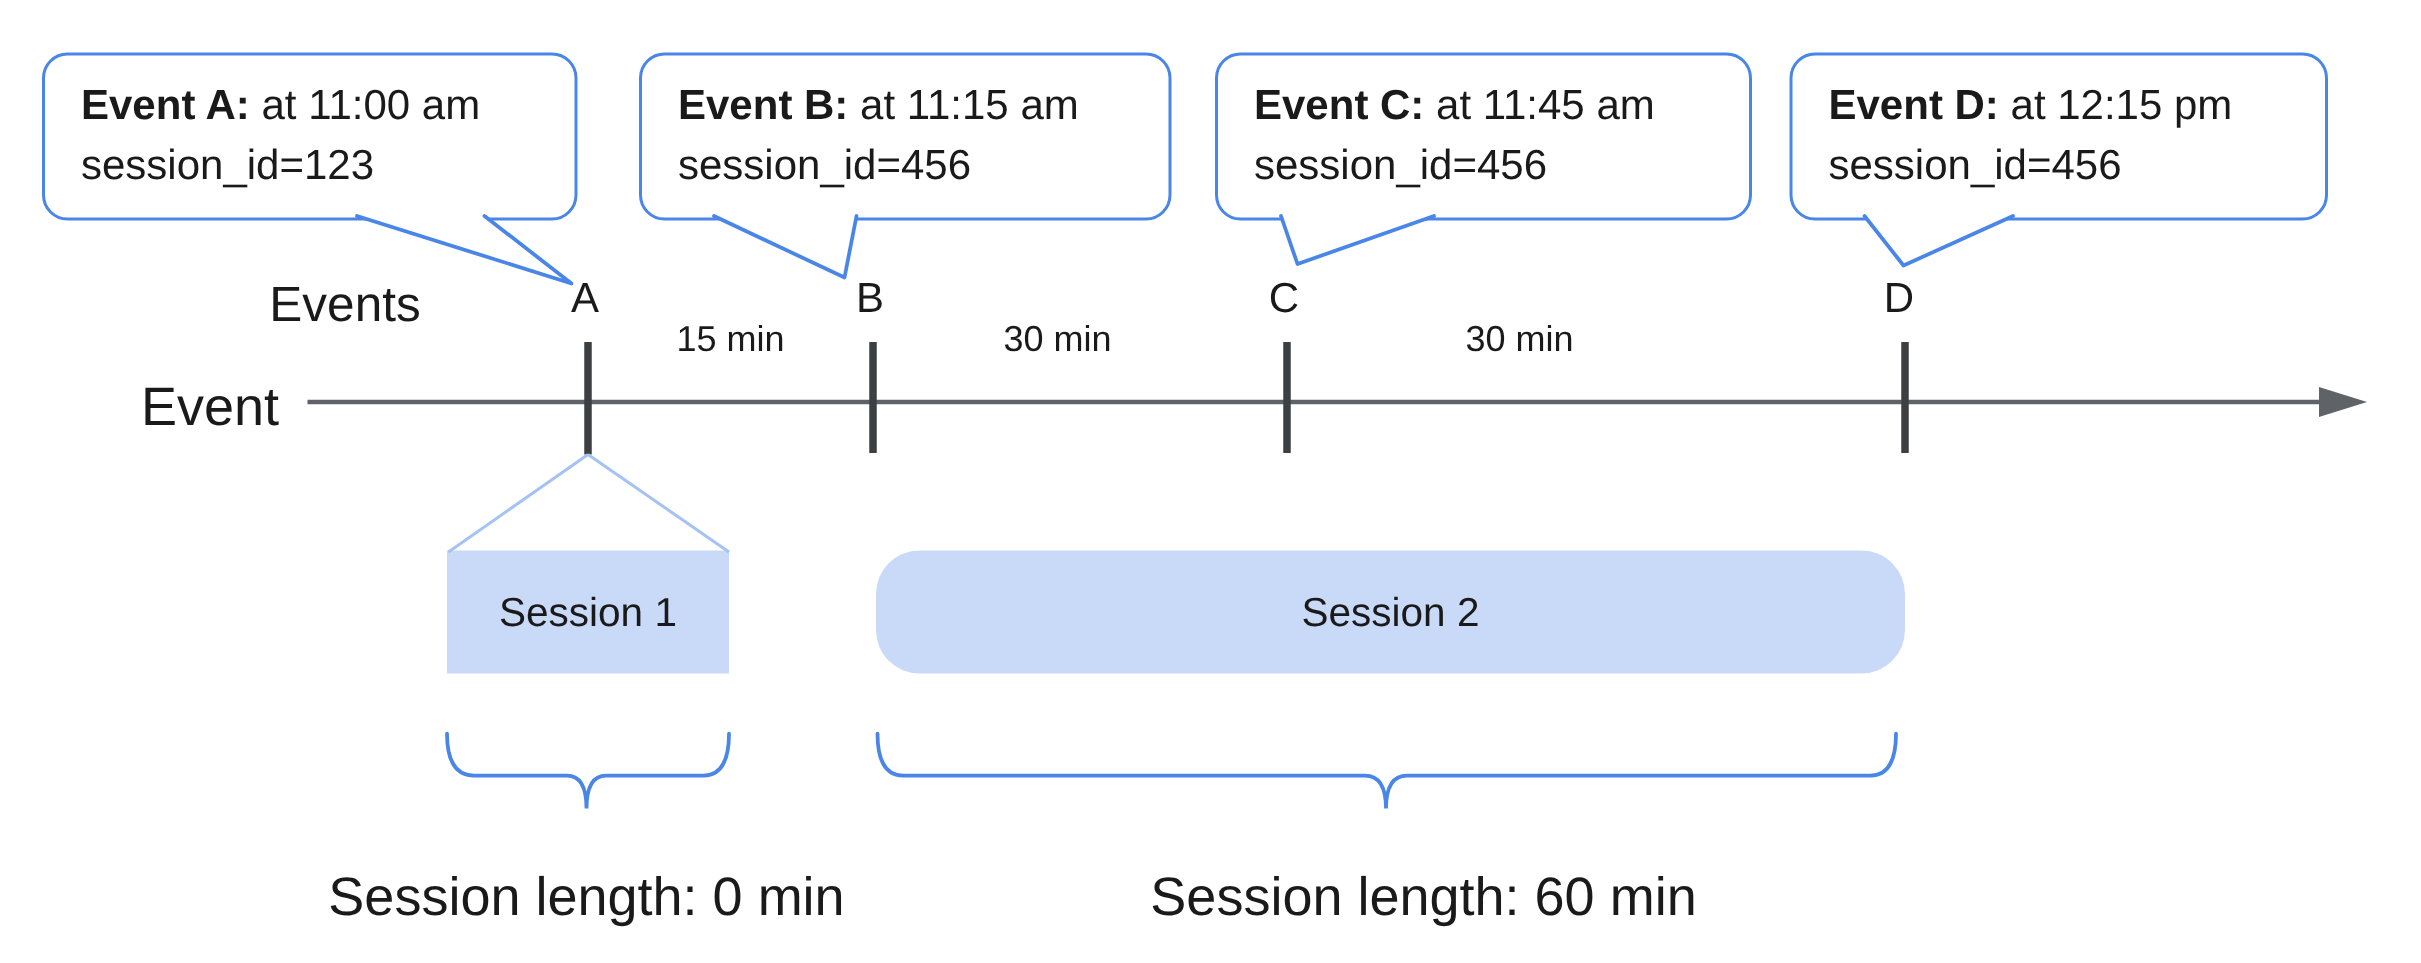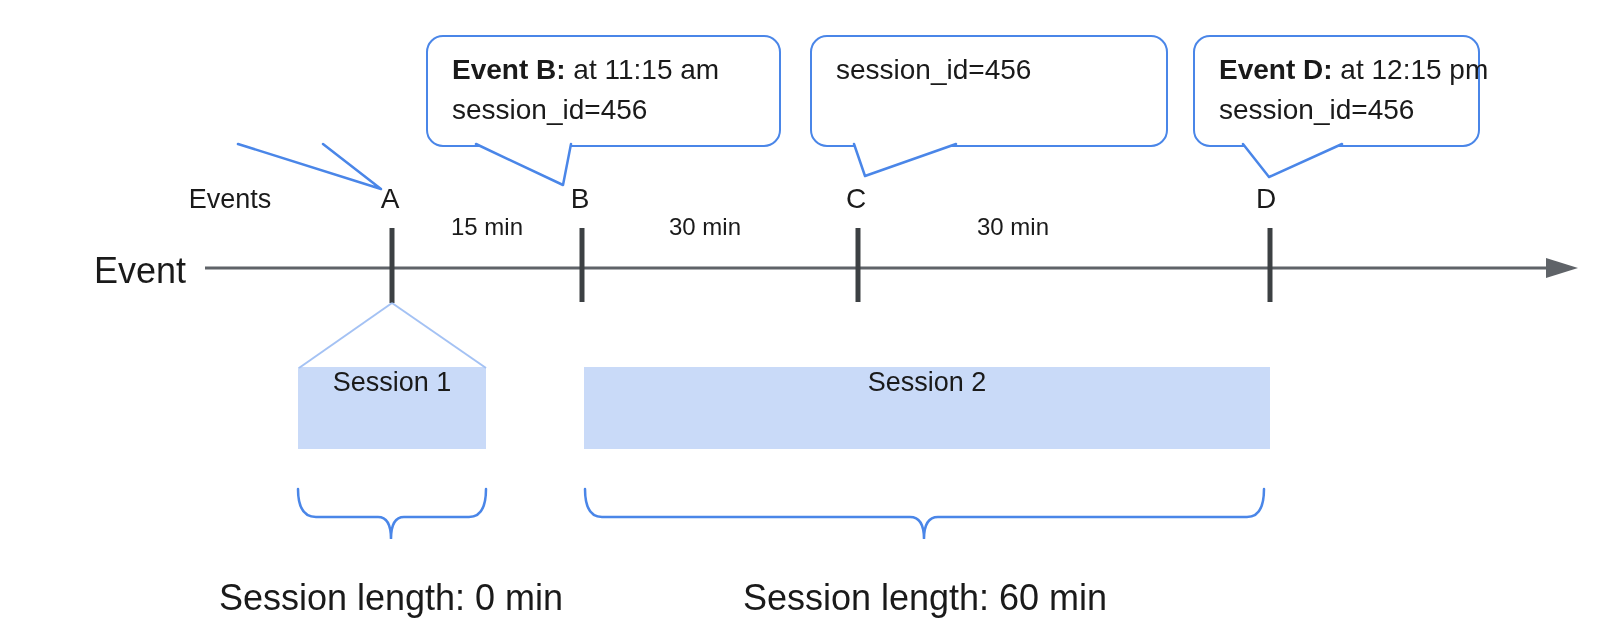--- a/index.html
+++ b/index.html
@@ -18,61 +18,66 @@
   .callout{
     position:absolute;top:35px;height:112px;box-sizing:border-box;
     border:2.5px solid var(--accent-blue);border-radius:17px;background:#fff;
     padding:13px 0 0 24px;font-size:28px;line-height:40px;z-index:2;
   }
   .callout .line{white-space:nowrap;}
   .callout .ev-title{font-weight:bold;}
   .callout-a{left:28px;width:357px;}
   .callout-b{left:426px;width:355px;}
   .callout-c{left:810px;width:358px;}
-  .callout-d{left:1193px;width:287px;}
+  .callout-d{left:1193px;width:359px;}
 
   
   .overlay{position:absolute;left:0;top:0;width:1614px;height:642px;z-index:3;pointer-events:none;}
   .tail{fill:#fff;stroke:var(--accent-blue);stroke-width:2.5;stroke-linejoin:round;stroke-linecap:round;}
   .axis{stroke:var(--timeline-gray);stroke-width:3;}
   .arrowhead{fill:var(--timeline-gray);}
   .tick{stroke:var(--tick-gray);stroke-width:5;}
   .funnel{stroke:var(--funnel-line);stroke-width:2;}
   .brace{fill:none;stroke:var(--accent-blue);stroke-width:2.5;stroke-linecap:round;}
 
   
   .lbl{position:absolute;transform:translateX(-50%);white-space:nowrap;z-index:2;}
-  .events-lbl{left:230px;top:184px;font-size:27px;}
+  .events-lbl{left:230px;top:184px;font-size:33px;}
   .marker{font-size:28px;top:183px;}
   .marker-a{left:390px;} .marker-b{left:580px;} .marker-c{left:856px;} .marker-d{left:1266px;}
   .user-lbl{left:140px;top:250px;font-size:36px;}
   .interval{top:213px;font-size:24px;}
   .interval-1{left:487px;text-align:center;} .interval-2{left:705px;} .interval-3{left:1013px;}
 
   
   .session-box{
     position:absolute;top:367px;height:82px;background:var(--session-fill);
-    display:flex;align-items:flex-start;justify-content:center;font-size:27px;z-index:1;
+    display:flex;align-items:center;justify-content:center;font-size:27px;z-index:1;
   }
   .session-1{left:298px;width:188px;}
-  .session-2{left:584px;width:686px;}
+  .session-2{left:584px;width:686px;border-radius:29px;}
 
   .length-lbl{top:577px;font-size:36px;}
-  .length-1{left:391px;} .length-2{left:925px;}
+  .length-1{left:391px;} .length-2{left:949px;}
 </style>
 </head>
 <body>
 
 <div class="canvas">
 
+  <div class="callout callout-a">
+    <div class="line"><span class="ev-title">Event A:</span> <span>at 11:00 am</span></div>
+    <div class="line">session_id=123</div>
+  </div>
   <div class="callout callout-b">
     <div class="line"><span class="ev-title">Event B:</span> <span>at 11:15 am</span></div>
     <div class="line">session_id=456</div>
   </div>
   <div class="callout callout-c">
+    <div class="line"><span class="ev-title">Event C:</span> <span>at 11:45 am</span></div>
     <div class="line">session_id=456</div>
   </div>
   <div class="callout callout-d">
     <div class="line"><span class="ev-title">Event D:</span> <span>at 12:15 pm</span></div>
     <div class="line">session_id=456</div>
   </div>
 
   <div class="lbl events-lbl">Events</div>
   <div class="lbl marker marker-a">A</div>
   <div class="lbl marker marker-b">B</div>

